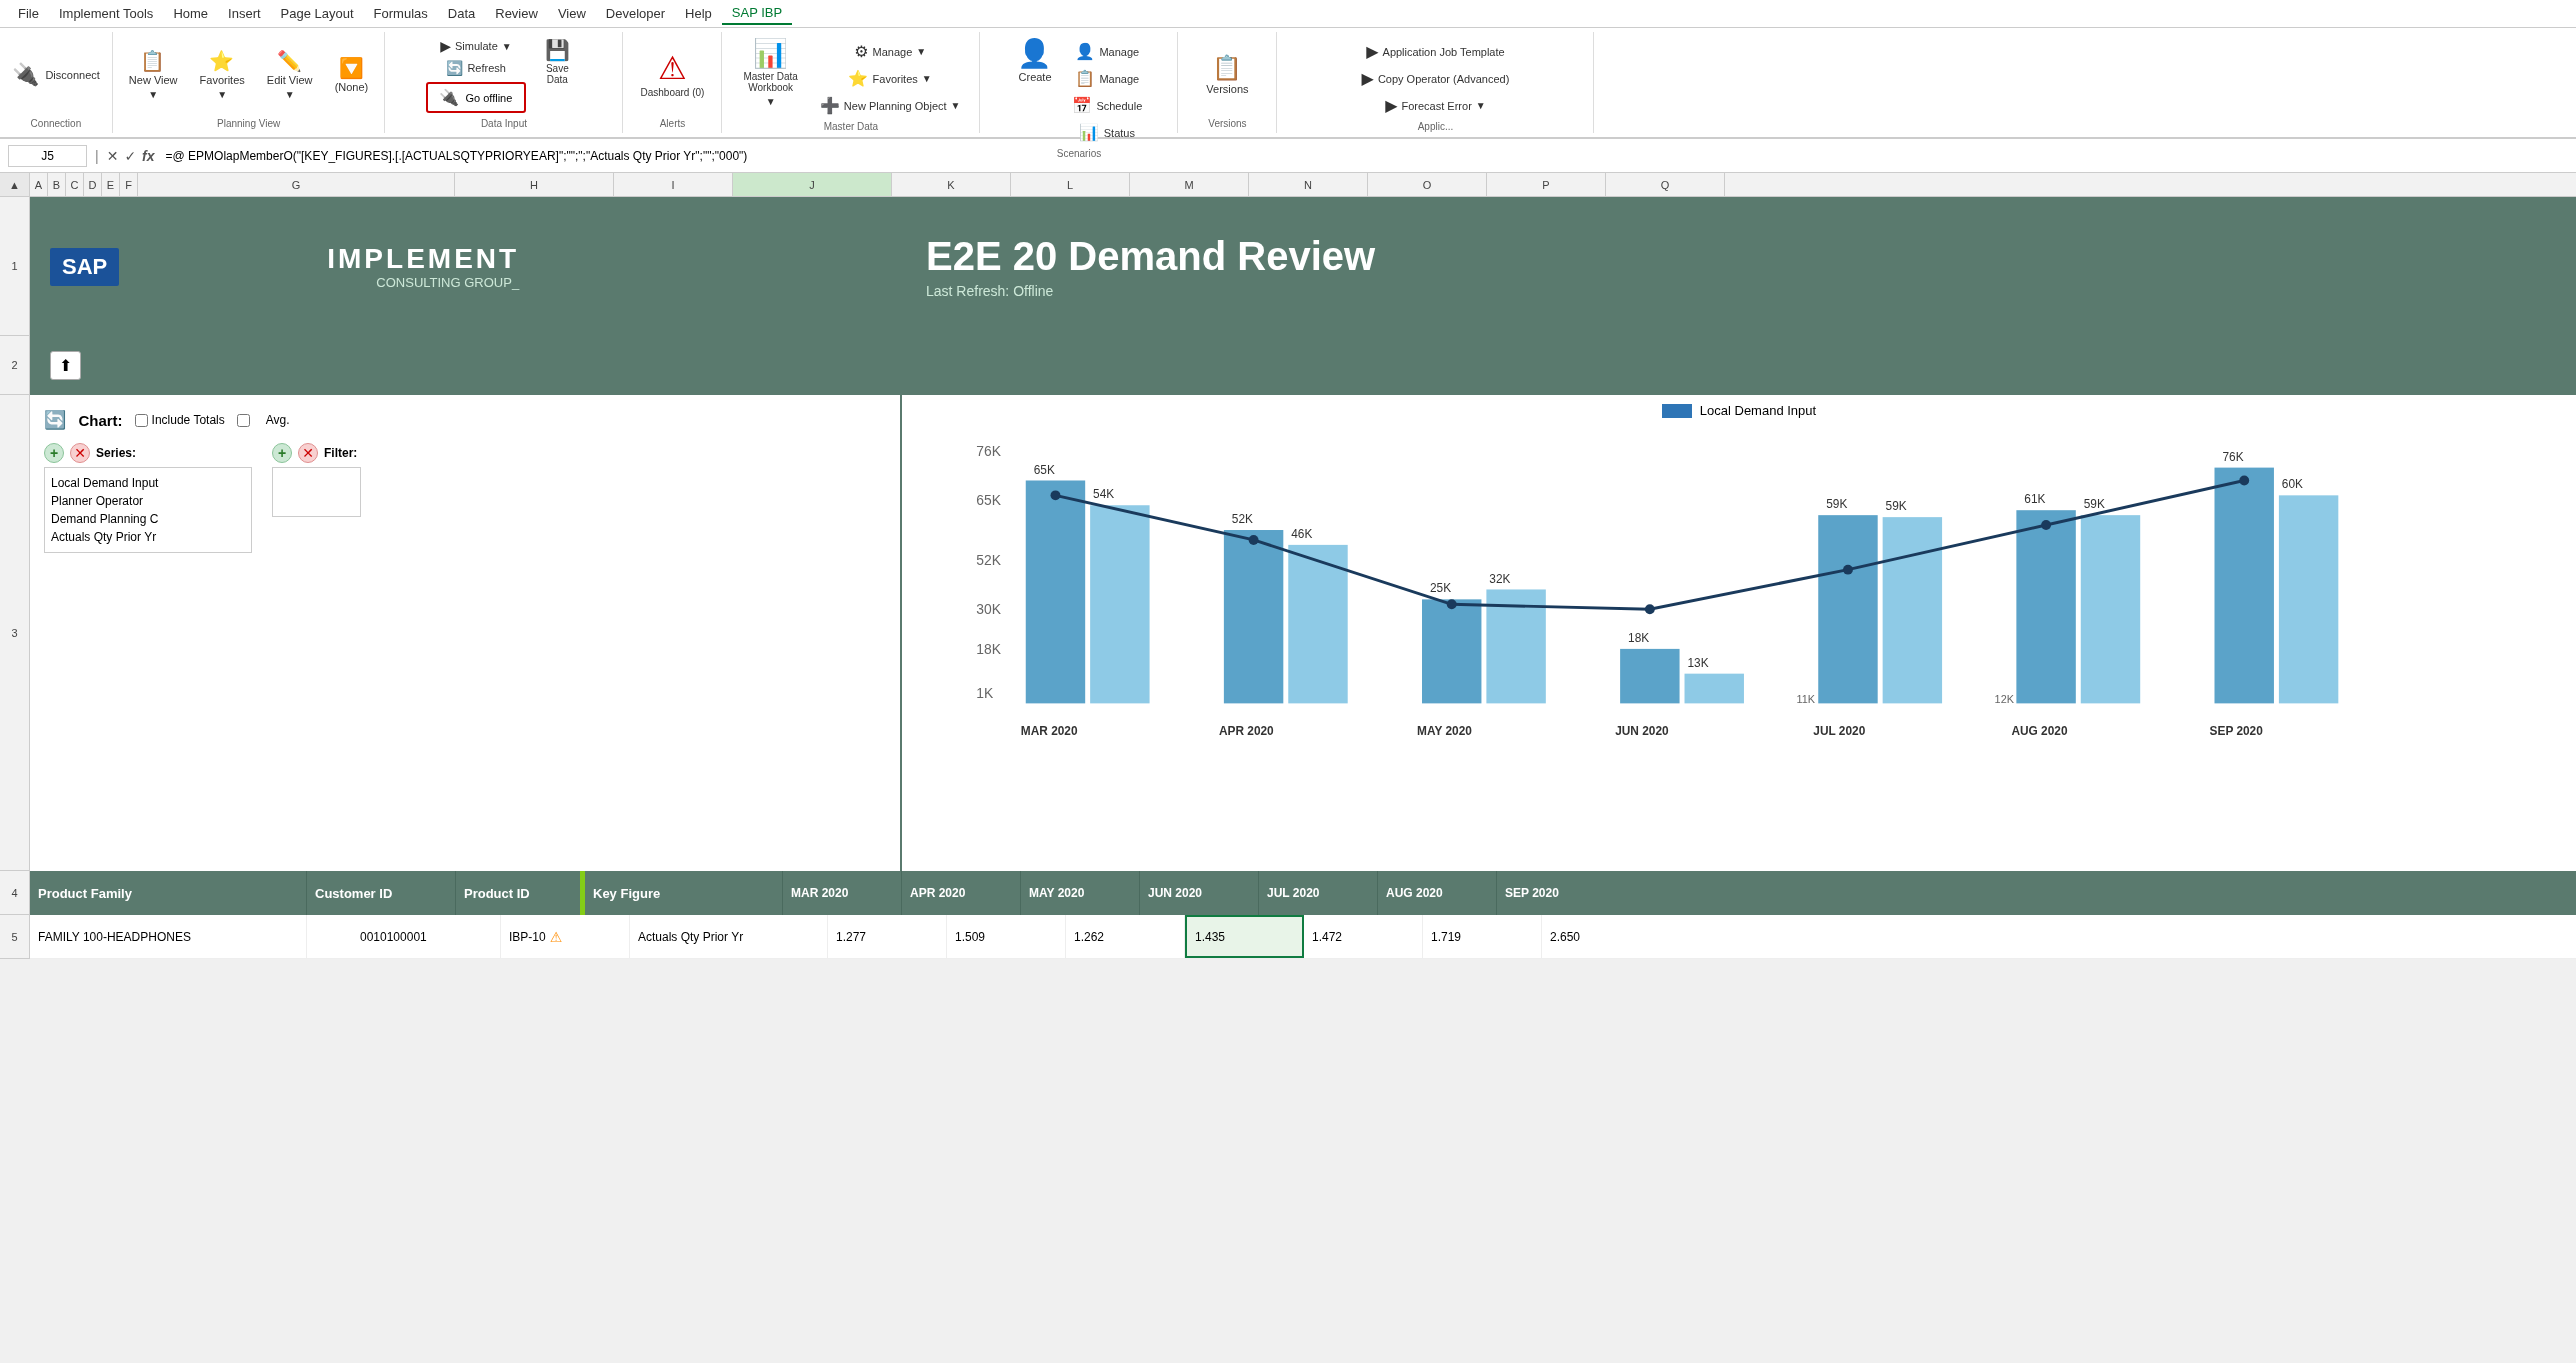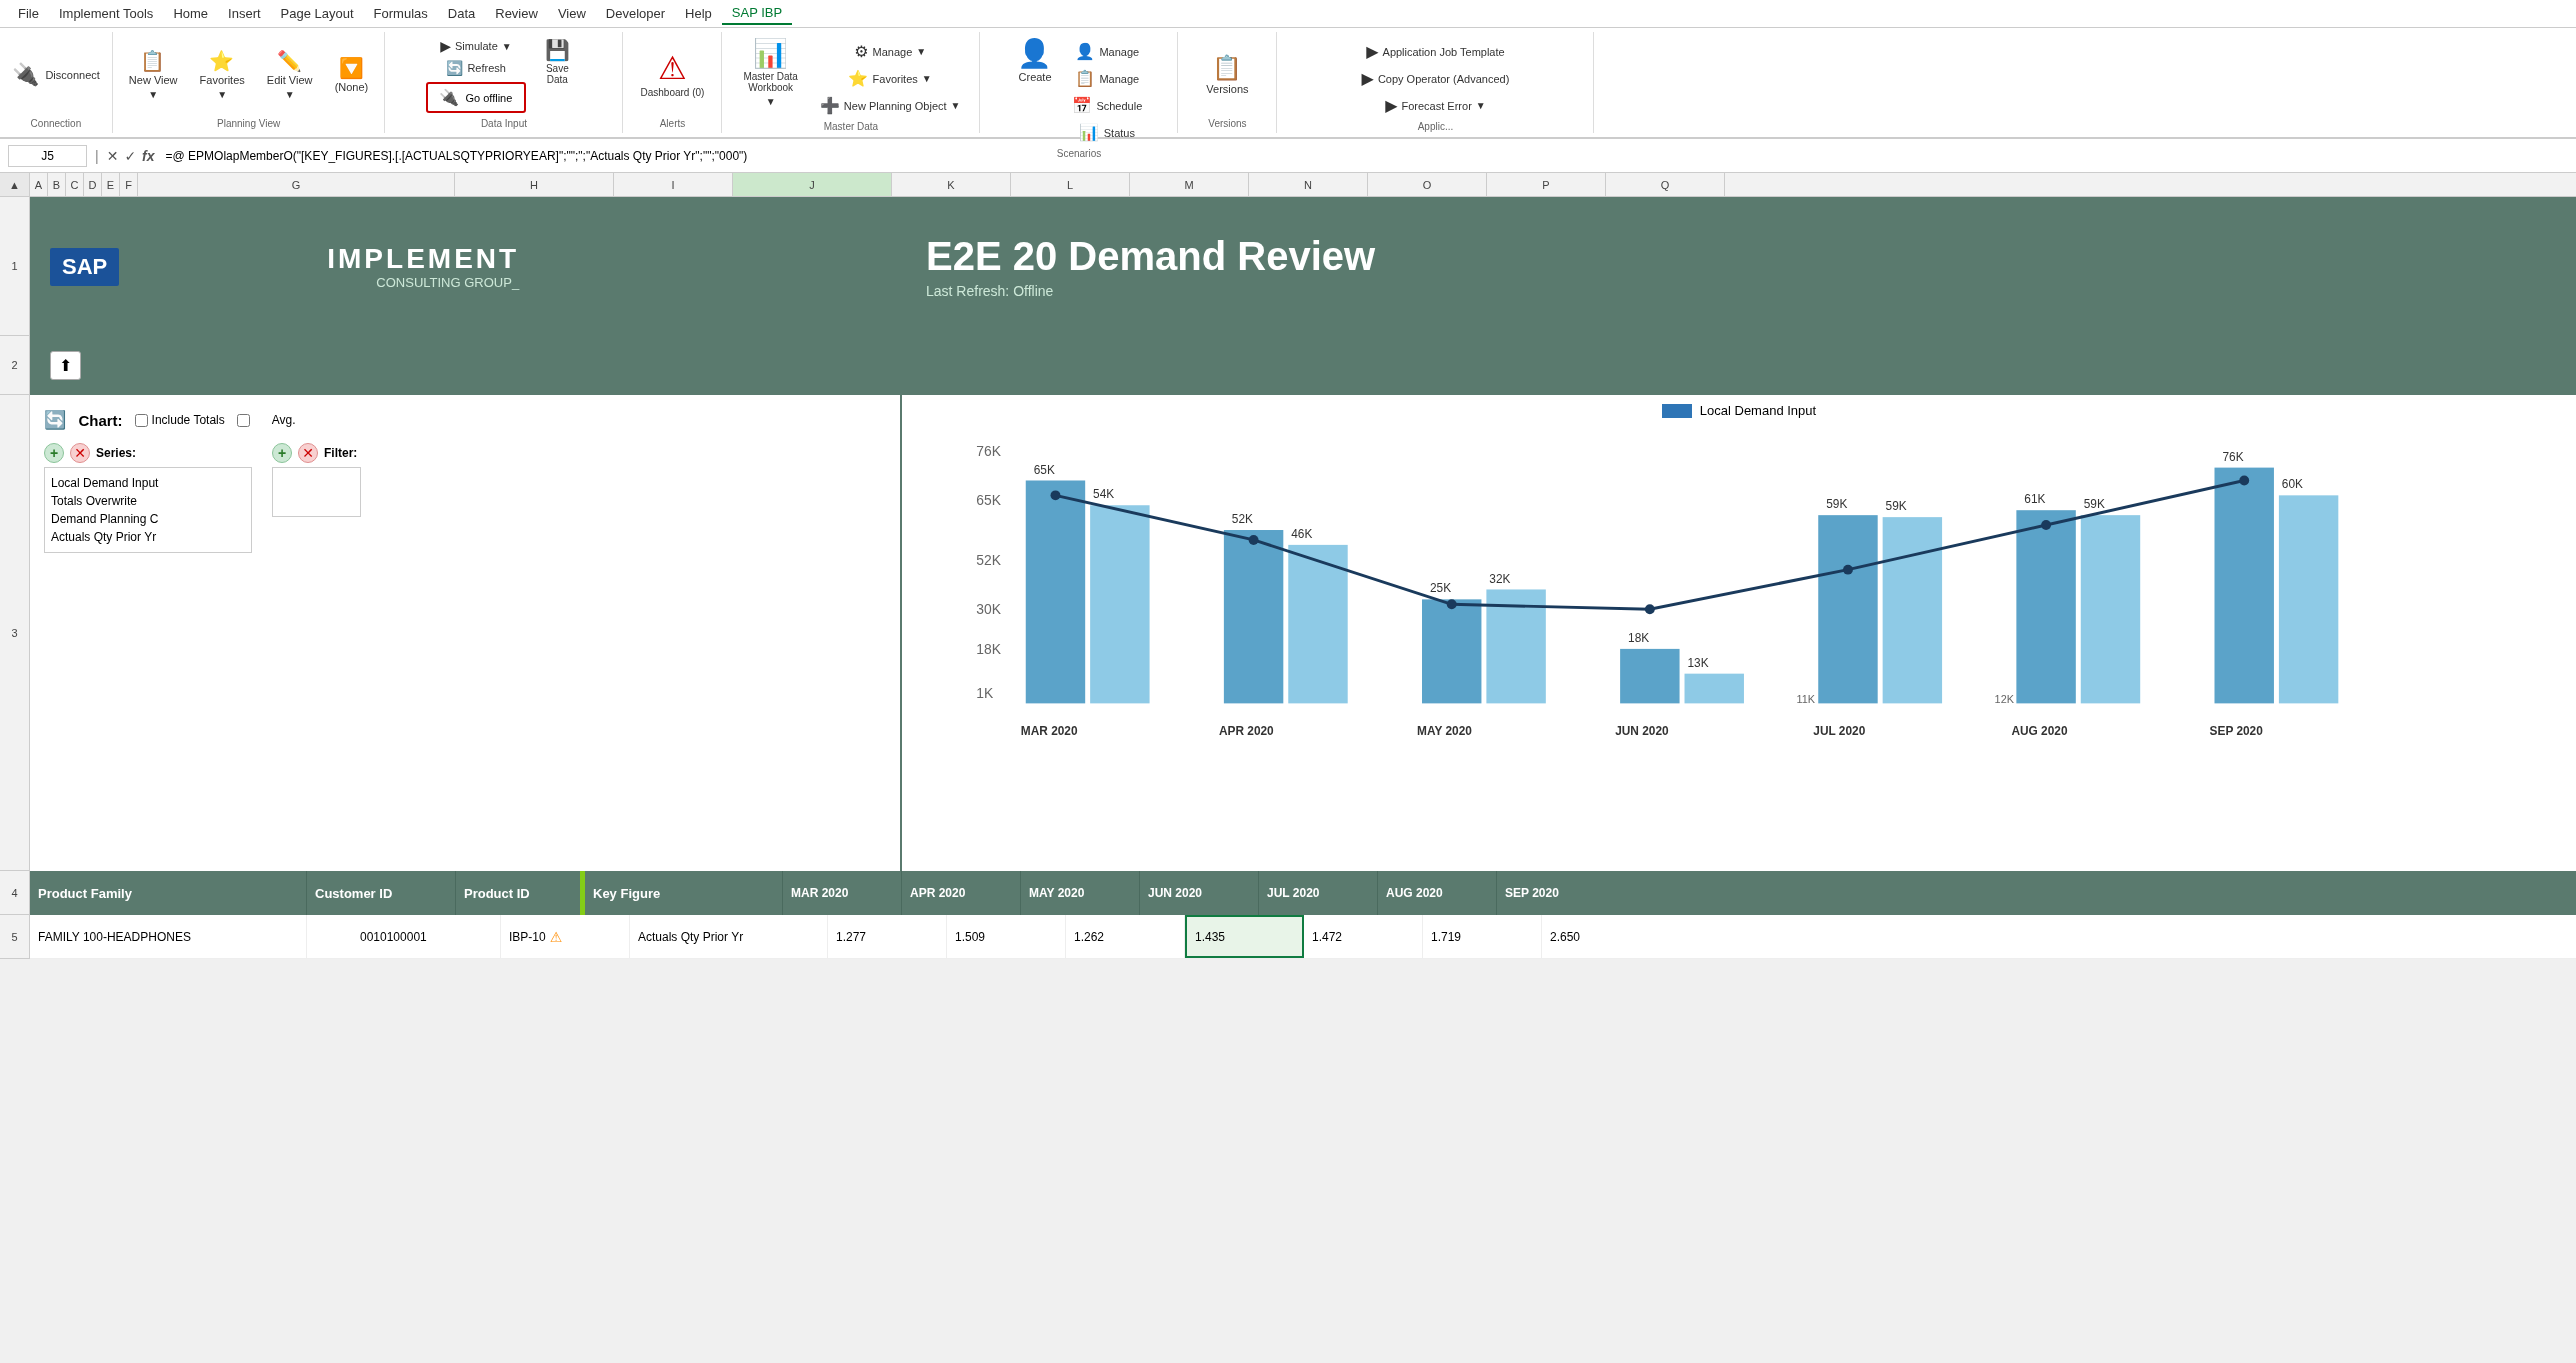--- a/index.html
+++ b/index.html
@@ -484,37 +484,37 @@
 
         <div style="width:872px; background:#fff; border-right:2px solid #5a7a6e; display:flex; flex-direction:column; padding:8px;">
 
           <div style="display:flex; align-items:center; gap:12px; padding:6px;">
             <span style="font-size:18px; cursor:pointer;">🔄</span>
             <span style="font-weight:bold; font-size:15px;">Chart:</span>
             <div style="display:flex; align-items:center; gap:4px;">
               <input type="checkbox" style="">
               <span>Include Totals</span>
             </div>
-            <div style="display:flex; align-items:center; gap:22px;">
+            <div style="display:flex; align-items:center; gap:16px;">
               <input type="checkbox" style="">
               <span>Avg.</span>
             </div>
           </div>
 
           <div style="display:flex; gap:20px; padding:6px;">
 
             <div style="display:flex; flex-direction:column; gap:4px;">
               <div style="display:flex; align-items:center; gap:6px;">
                 <div class="add-btn">+</div>
                 <div class="remove-btn">✕</div>
                 <span style="font-weight:bold;">Series:</span>
               </div>
               <div style="border:1px solid #ccc; padding:6px; min-width:208px; font-size:12px;">
                 <div style="padding:2px 0; cursor:pointer;">Local Demand Input</div>
-                <div style="padding:2px 0; cursor:pointer;">Totals Overwrite</div>
+                <div style="padding:2px 0; cursor:pointer;">Planner Operator</div>
                 <div style="padding:2px 0; cursor:pointer;">Demand Planning C</div>
                 <div style="padding:2px 0; cursor:pointer;">Actuals Qty Prior Yr</div>
               </div>
             </div>
 
             <div style="display:flex; flex-direction:column; gap:4px;">
               <div style="display:flex; align-items:center; gap:6px;">
                 <div class="add-btn">+</div>
                 <div class="remove-btn">✕</div>
                 <span style="font-weight:bold;text-align:right;">Filter:</span>

